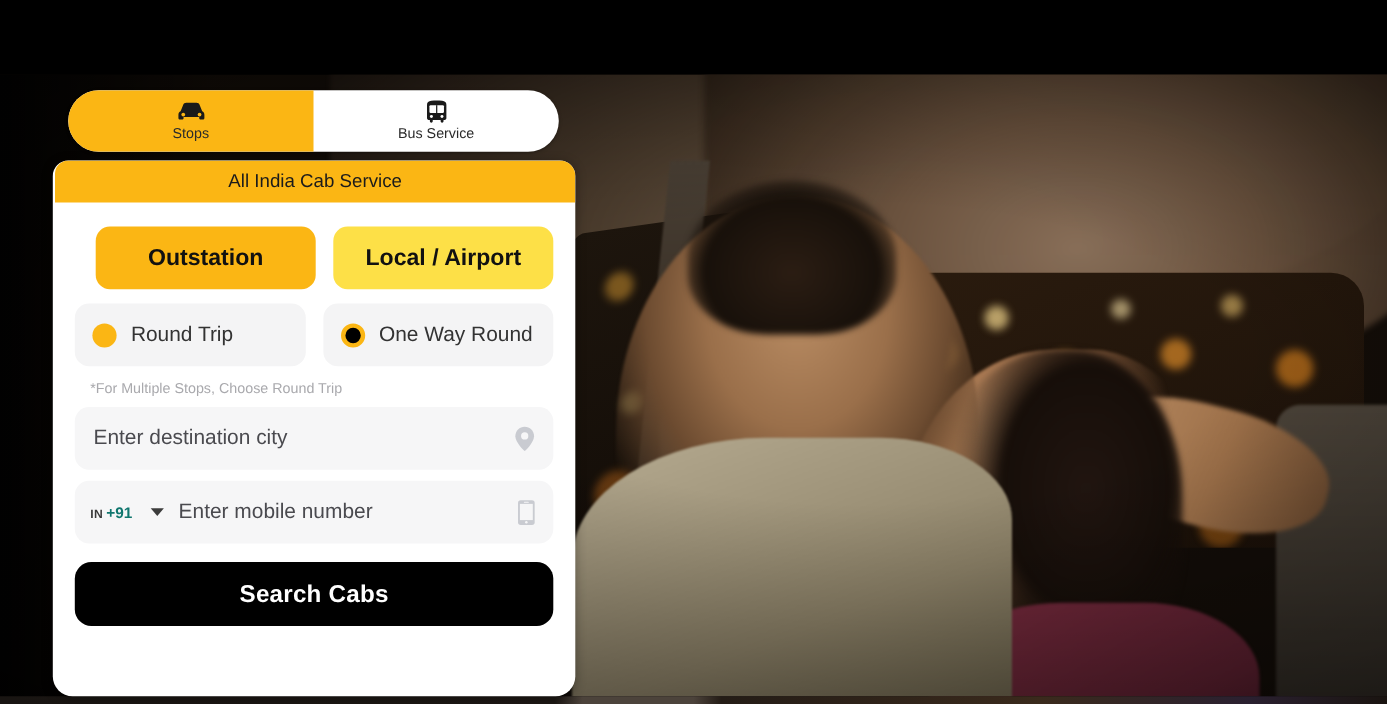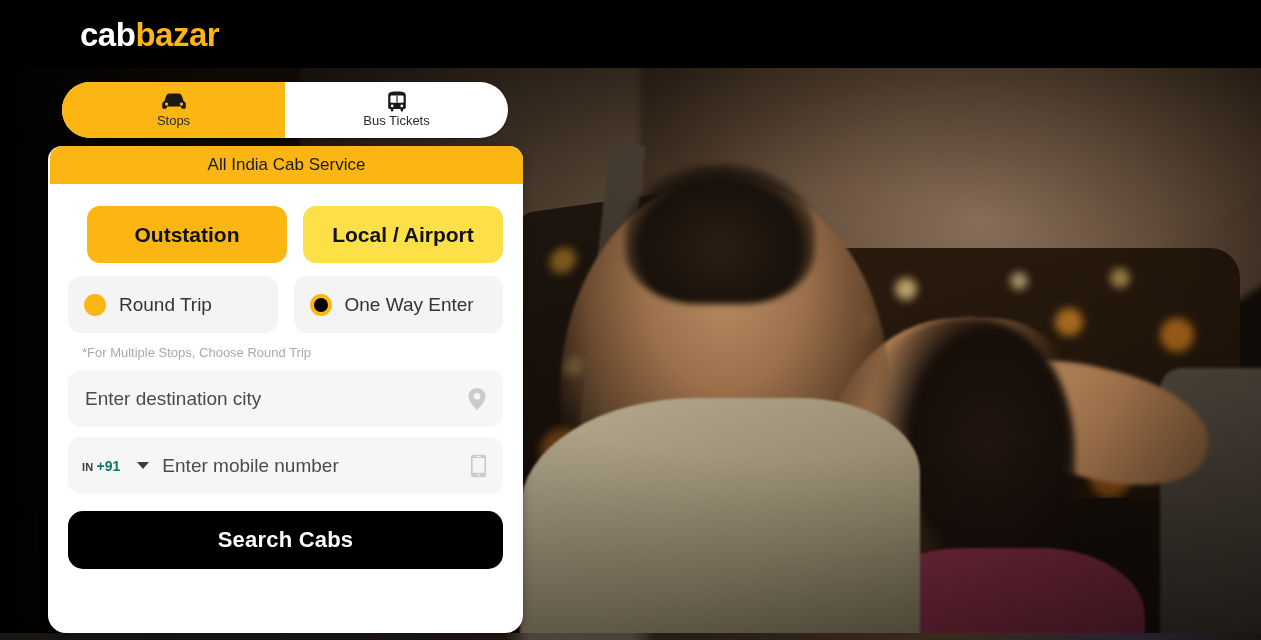--- a/index.html
+++ b/index.html
@@ -418,23 +418,20 @@
     <div class="hero-dress-f"></div>
 
     <div class="hero-person-m"></div>
     <div class="hero-hair-m"></div>
     <div class="hero-shirt-m"></div>
 
     <div class="hero-vignette"></div>
   </div>
   <div class="hero-bottom-strip"></div>
 
-  <div class="topbar">
-    <div class="logo"><span class="l-cab">cab</span><span class="l-bazar">bazar</span></div>
-  </div>
 
   <div class="tabs">
     <div class="tab active">
       <span class="tab-icon">
         <svg width="26" height="19" viewBox="0 0 26 19" fill="none">
           <path d="M3.2 9.2 L5.4 3.6 C5.9 2.3 7 1.5 8.4 1.5 H17.6 C19 1.5 20.1 2.3 20.6 3.6 L22.8 9.2 C24 9.7 24.8 10.9 24.8 12.3 V15.2 C24.8 16 24.1 16.7 23.3 16.7 H21.6 C20.8 16.7 20.1 16 20.1 15.2 V14.4 H5.9 V15.2 C5.9 16 5.2 16.7 4.4 16.7 H2.7 C1.9 16.7 1.2 16 1.2 15.2 V12.3 C1.2 10.9 2 9.7 3.2 9.2 Z" fill="#1a1a1a"></path>
           <circle cx="5.6" cy="12.1" r="1.7" fill="#fbb614"></circle>
           <circle cx="20.4" cy="12.1" r="1.7" fill="#fbb614"></circle>
         </svg>
       </span>
@@ -443,21 +440,21 @@
     <div class="tab">
       <span class="tab-icon">
         <svg width="22" height="21" viewBox="0 0 22 21" fill="none">
           <path d="M2.2 4.2 C2.2 2.2 3.6 1 6 0.7 C7.8 0.45 9.3 0.4 11 0.4 C12.7 0.4 14.2 0.45 16 0.7 C18.4 1 19.8 2.2 19.8 4.2 V16.6 C19.8 17.4 19.2 18 18.4 18 H17.2 V19.2 C17.2 19.9 16.6 20.5 15.9 20.5 C15.2 20.5 14.6 19.9 14.6 19.2 V18 H7.4 V19.2 C7.4 19.9 6.8 20.5 6.1 20.5 C5.4 20.5 4.8 19.9 4.8 19.2 V18 H3.6 C2.8 18 2.2 17.4 2.2 16.6 Z" fill="#1a1a1a"></path>
           <rect x="4.4" y="4.6" width="13.2" height="7.2" rx="1.1" fill="#ffffff"></rect>
           <rect x="10.45" y="4.6" width="1.1" height="7.2" fill="#1a1a1a"></rect>
           <circle cx="6.2" cy="14.9" r="1.35" fill="#ffffff"></circle>
           <circle cx="15.8" cy="14.9" r="1.35" fill="#ffffff"></circle>
         </svg>
       </span>
-      <span class="tab-label">Bus Tickets</span>
+      <span class="tab-label">Bus Service</span>
     </div>
   </div>
 
   <div class="panel">
 
     <div class="panel-header">
       <span class="panel-header-title">All India Cab Service</span>
     </div>
 
     <div class="panel-body">
@@ -467,21 +464,21 @@
         <button class="seg-btn">Local / Airport</button>
       </div>
 
       <div class="radio-row">
         <div class="radio-pill">
           <span class="radio-dot"></span>
           <span class="radio-label">Round Trip</span>
         </div>
         <div class="radio-pill">
           <span class="radio-dot selected"></span>
-          <span class="radio-label">One Way Enter</span>
+          <span class="radio-label">One Way Round</span>
         </div>
       </div>
 
       <div class="note">*For Multiple Stops, Choose Round Trip</div>
 
 
       <div class="field">
         <input type="text" value="" placeholder="Enter destination city" style="">
         <span class="field-icon">
           <svg width="20" height="24" viewBox="0 0 20 24" fill="none">

